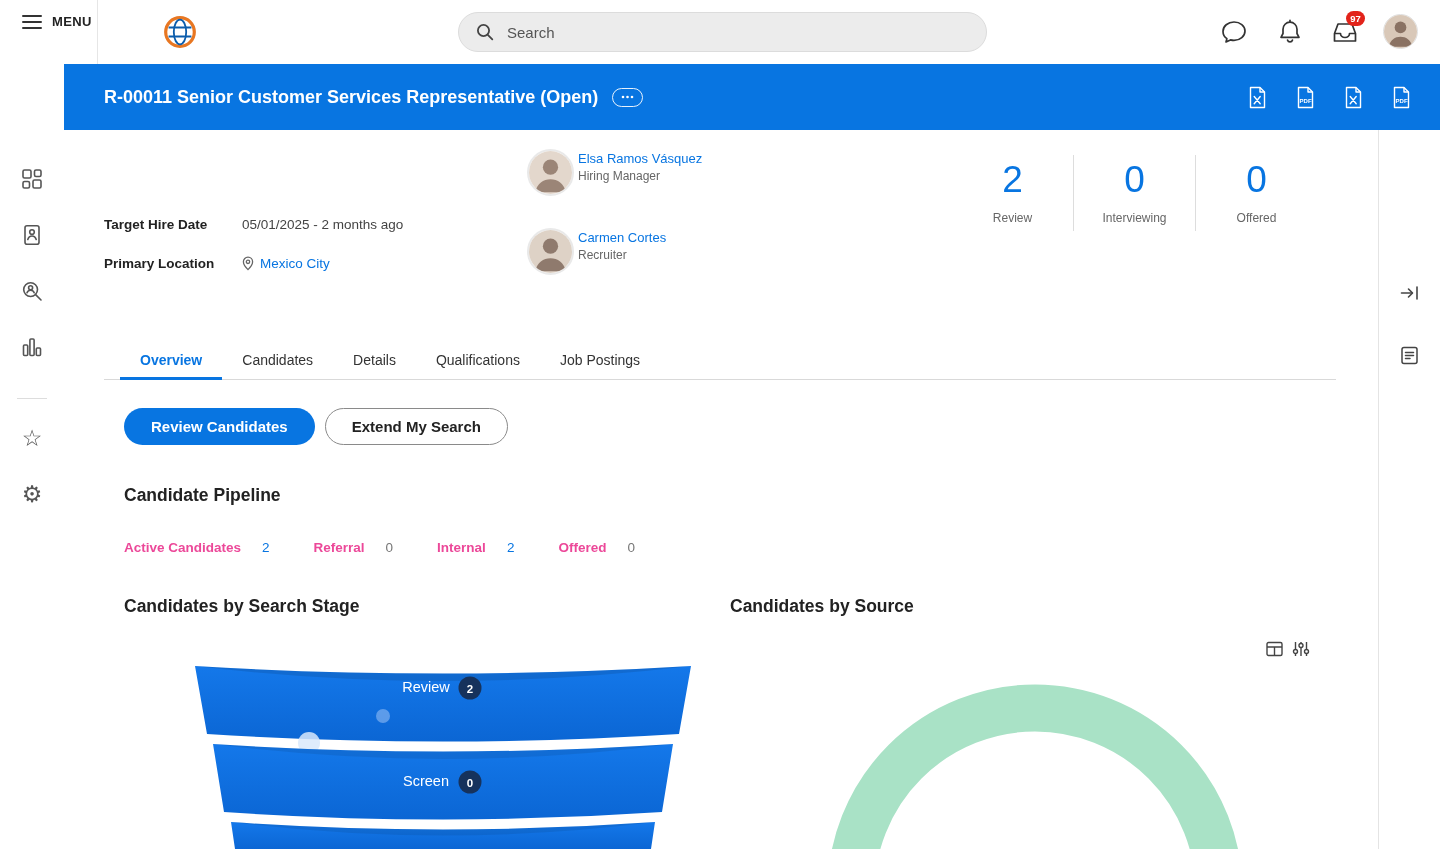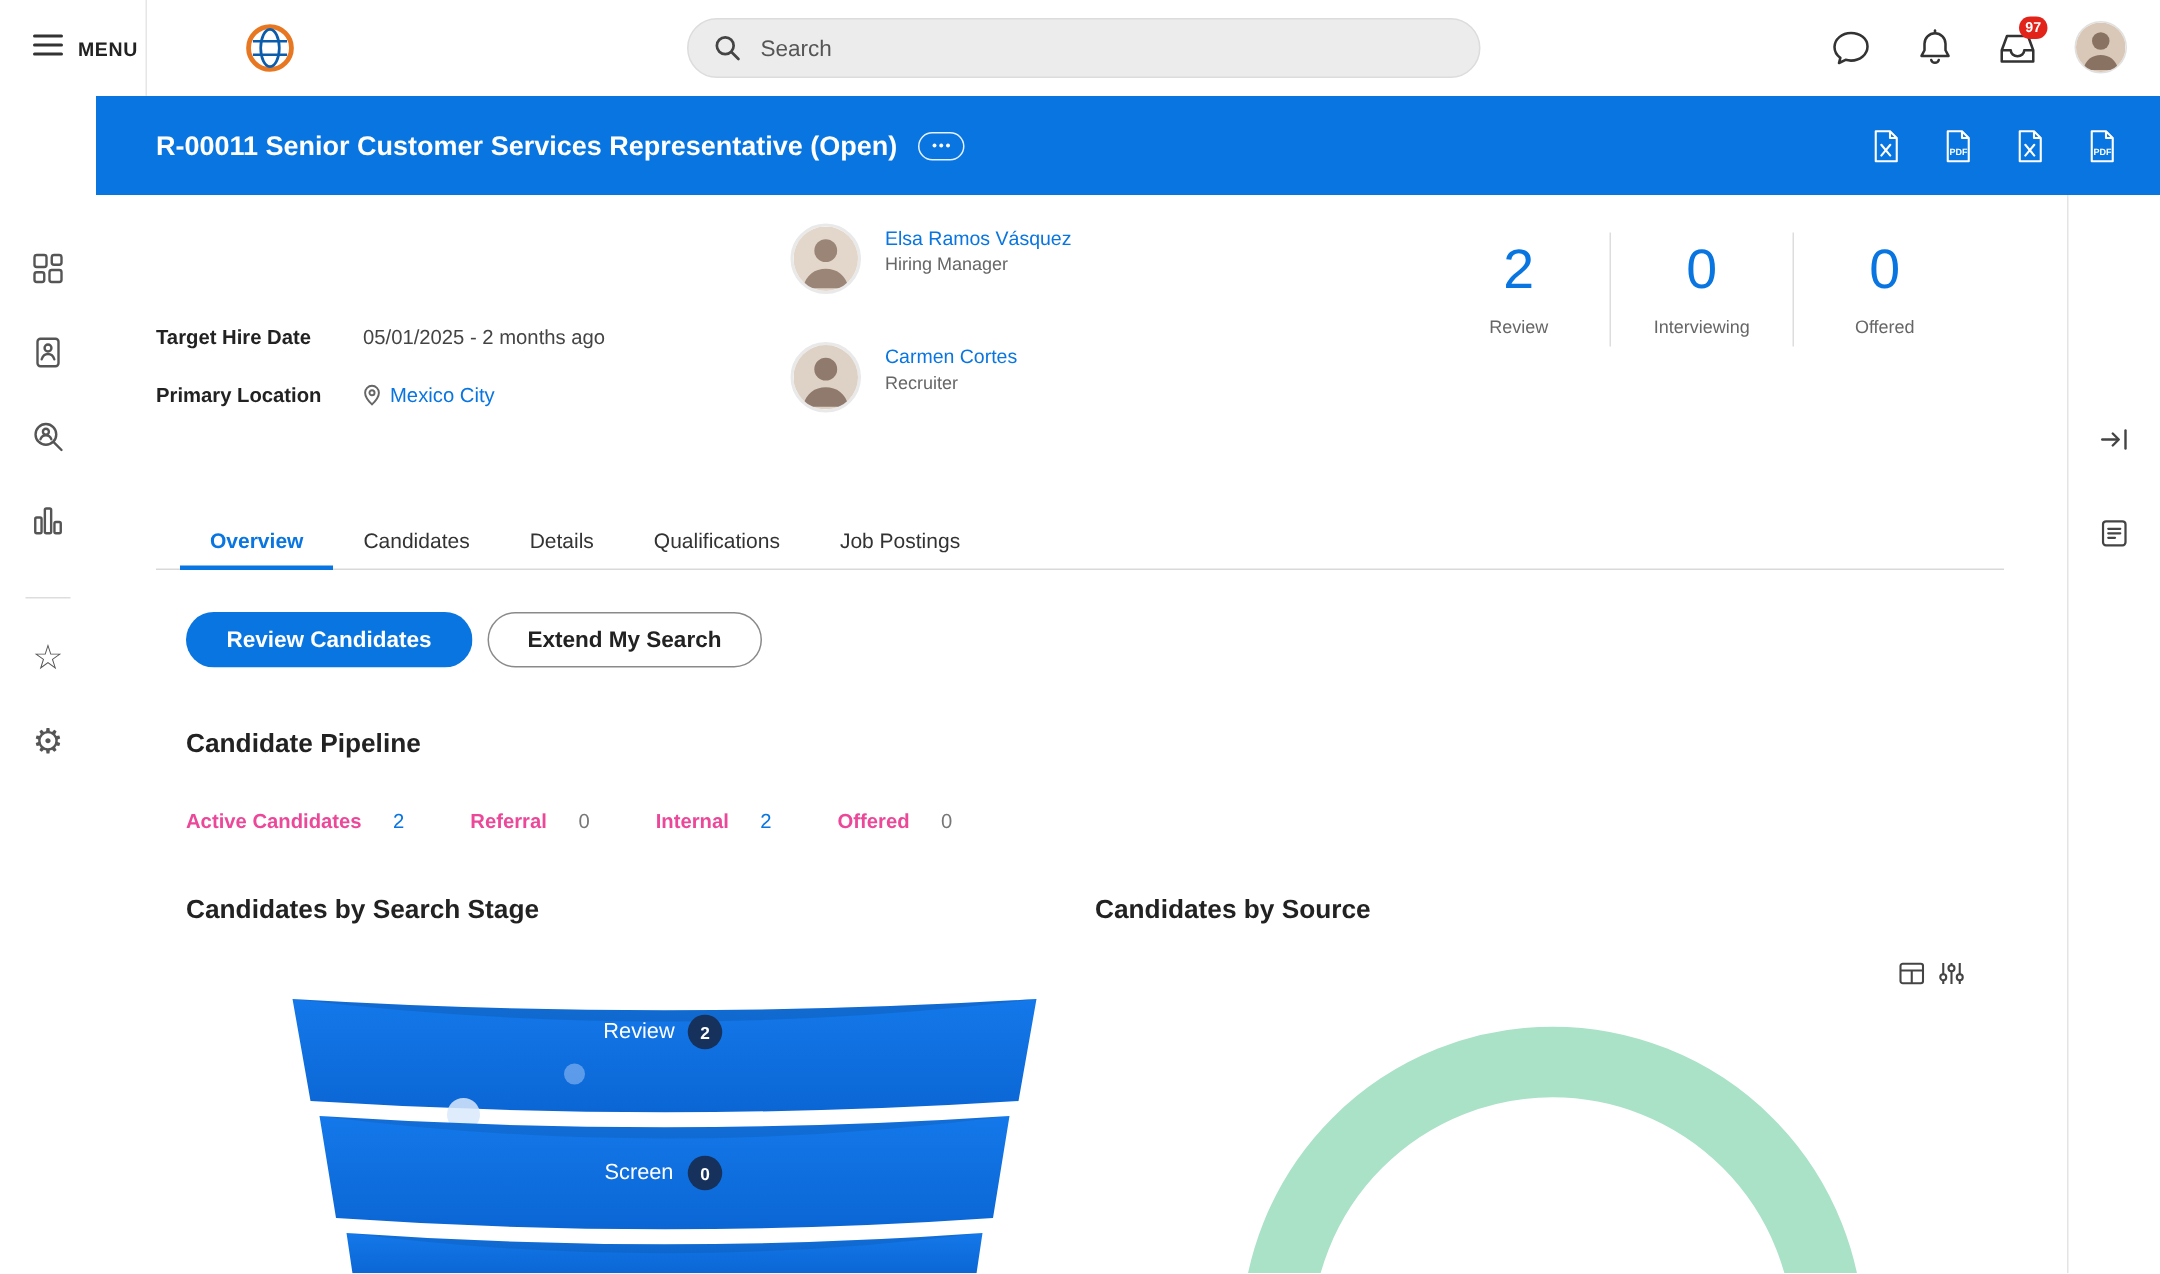--- a/index.html
+++ b/index.html
@@ -1,21 +1,21 @@
 <!DOCTYPE html>
 <html><head>
 <meta charset="utf-8">
 <style>
   *{margin:0;padding:0;box-sizing:border-box}
   body{font-family:"Liberation Sans",sans-serif;color:#333;background:#fff}
   .screen{position:relative;width:1440px;height:849px;background:#fff;overflow:hidden}
 
   
   .topbar{position:absolute;left:0;top:0;width:1440px;height:64px;background:#fff;z-index:5}
-  .menu-btn{position:absolute;left:22px;top:14px;height:36px;display:flex;align-items:center;gap:10px;cursor:pointer}
+  .menu-btn{position:absolute;left:22px;top:14px;height:36px;display:flex;align-items:flex-start;gap:10px;cursor:pointer}
   .menu-label{font-size:13px;font-weight:700;letter-spacing:.4px;color:#222}
   .menu-divider{position:absolute;left:97px;top:0;width:1px;height:64px;background:#e6e6e6}
   .logo{position:absolute;left:163px;top:15px;width:34px;height:34px;cursor:pointer}
   .searchbar{position:absolute;left:458px;top:12px;width:529px;height:40px;border-radius:20px;background:#ececec;border:1px solid #dcdcdc;display:flex;align-items:center;padding-left:17px}
   .searchbar input{flex:1;height:100%;border:none;outline:none;background:transparent;font-size:15px;color:#333;padding-left:13px;font-family:inherit}
   .searchbar input::placeholder{color:#555;opacity:1}
   .top-icon{position:absolute;top:18px;width:30px;height:28px;display:flex;align-items:center;justify-content:center;cursor:pointer;color:#333}
   .badge{position:absolute;left:1346px;top:11px;min-width:19px;height:15px;border-radius:8px;background:#e2231a;color:#fff;font-size:9.5px;font-weight:700;display:flex;align-items:center;justify-content:center;padding:0 4px;z-index:6}
   .avatar{border-radius:50%;overflow:hidden;display:block}
   .avatar svg{display:block;width:100%;height:100%}
@@ -42,21 +42,21 @@
   .field{position:absolute;display:flex}
   .field .flabel{width:138px;font-size:13.5px;font-weight:700;color:#222;line-height:1.35}
   .field .fvalue{font-size:13.5px;color:#444;line-height:1.35;display:flex;align-items:flex-start}
   .loc-link{color:#0875e1;cursor:pointer}
   .pin{margin-right:6px;position:relative;top:1px}
   .f1{left:104px;top:158px}.f2{left:104px;top:216px}.f3{left:104px;top:255px}
 
   .person{position:absolute;display:flex}
   .person1{left:527px;top:149px}.person2{left:527px;top:228px}
   .p-avatar{width:47px;height:47px;border:2px solid #e9e9e9}
-  .p-info{margin-left:16px;padding-top:2px}
+  .p-info{margin-left:4px;padding-top:2px}
   .p-name{font-size:13px;color:#0875e1;cursor:pointer}
   .p-role{font-size:12px;color:#666;margin-top:3px}
 
   .stats{position:absolute;left:952px;top:155px;display:flex;align-items:center}
   .stat{width:121px;text-align:center}
   .stat-num{font-size:37px;color:#0875e1;line-height:1;cursor:pointer}
   .stat-label{font-size:12px;color:#666;margin-top:13px}
   .stat-div{width:1px;height:76px;background:#ddd}
 
   

